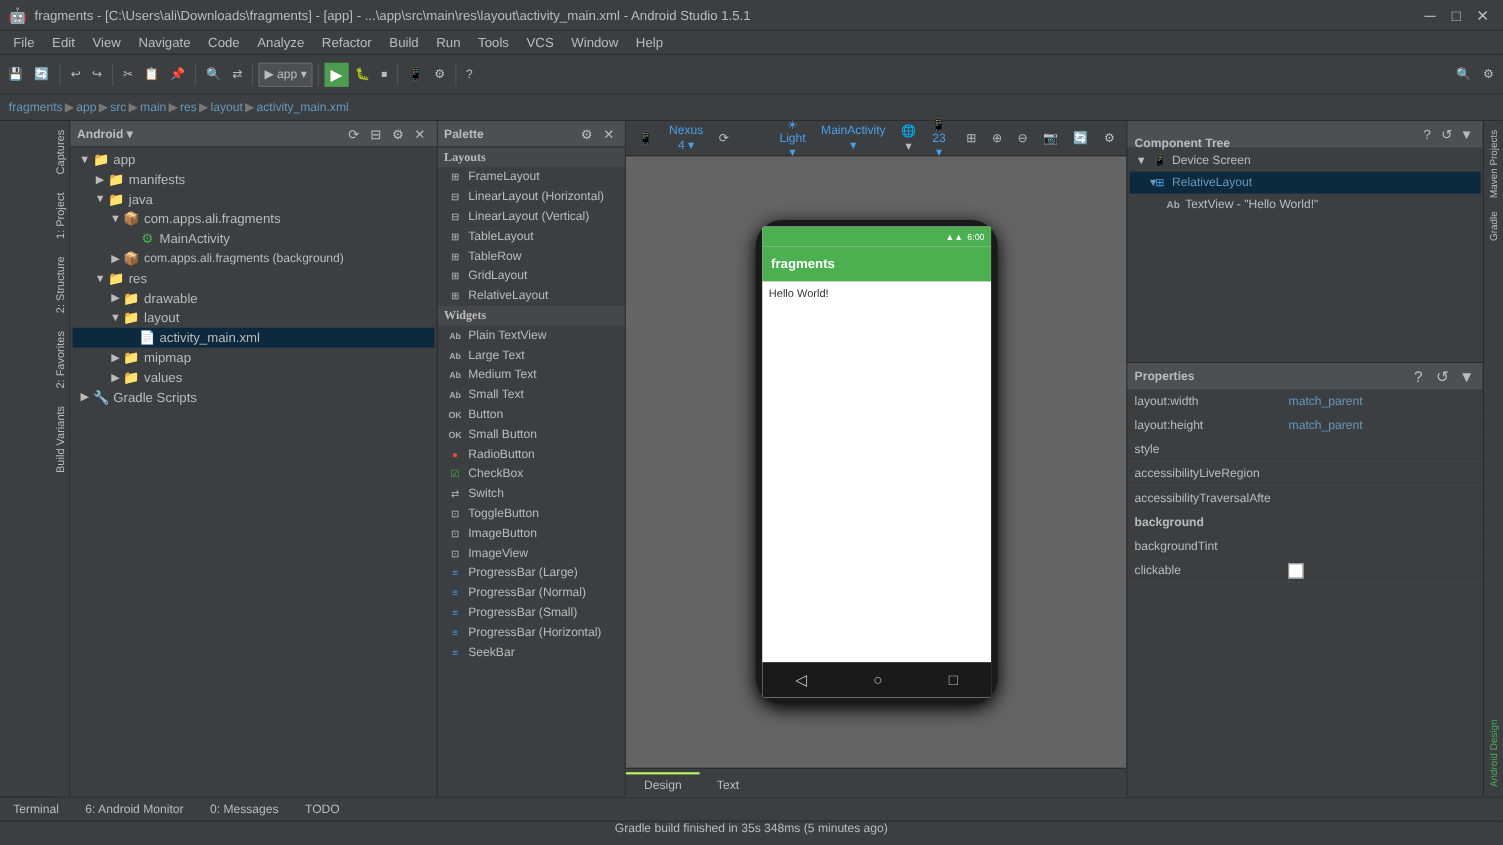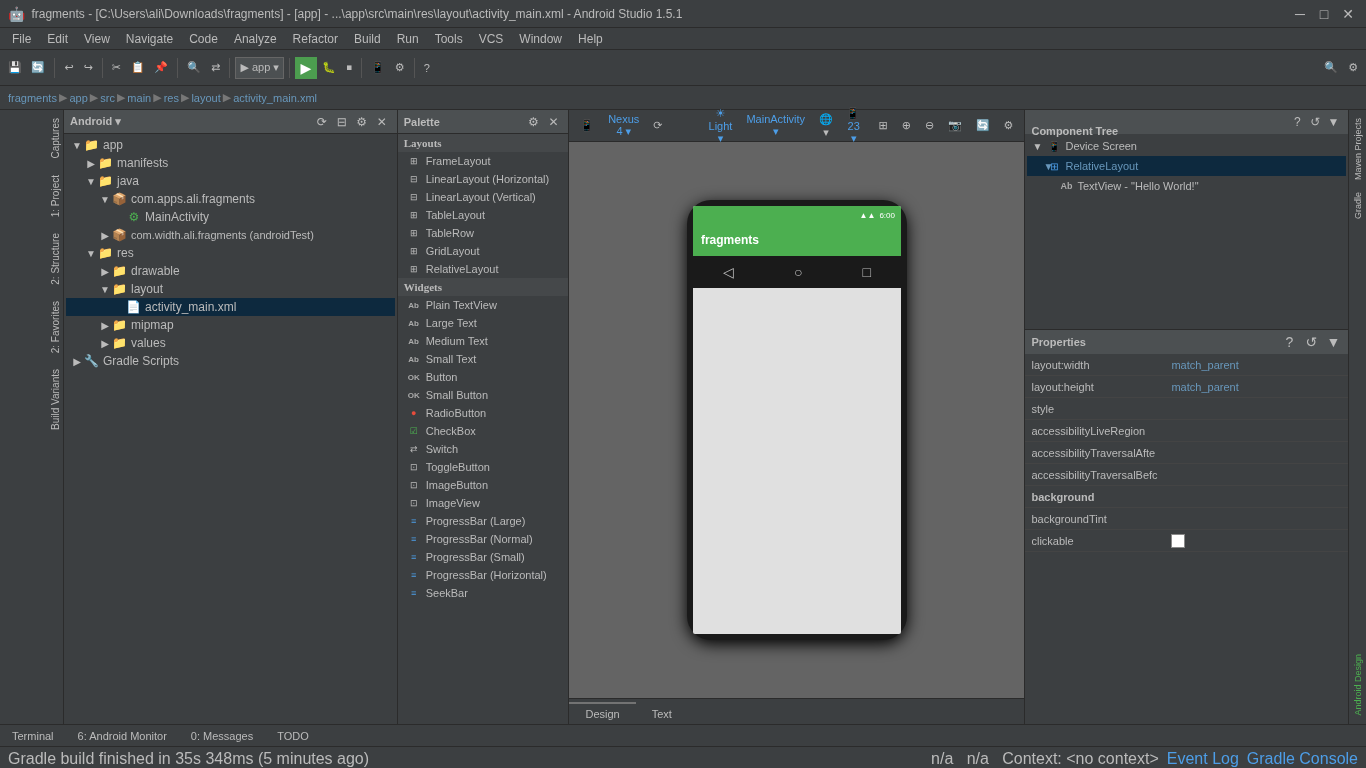--- a/index.html
+++ b/index.html
@@ -61,21 +61,21 @@
     .design-content { flex: 1; display: flex; align-items: center; justify-content: center; }
     .phone-frame { width: 220px; height: 440px; background: #1a1a1a; border-radius: 24px; padding: 6px; box-shadow: 0 4px 16px #000; position: relative; }
     .phone-screen { width: 100%; height: 100%; background: #e0e0e0; border-radius: 2px; overflow: hidden; display: flex; flex-direction: column; }
     .phone-status-bar { height: 18px; background: #4caf50; display: flex; align-items: center; justify-content: flex-end; padding: 0 6px; font-size: 8px; color: white; }
     .phone-app-bar { height: 32px; background: #4caf50; display: flex; align-items: center; padding: 0 8px; font-size: 12px; color: white; font-weight: bold; }
     .phone-content { flex: 1; background: white; padding: 6px; font-size: 10px; color: #333; }
     .phone-nav-bar { height: 32px; background: #1a1a1a; display: flex; align-items: center; justify-content: space-around; }
     .phone-nav-btn { color: #bbbbbb; font-size: 14px; cursor: pointer; }
     .design-tabs { height: 26px; background: #3c3f41; display: flex; align-items: flex-end; border-top: 1px solid #2b2b2b; }
     .design-tab { padding: 4px 16px; font-size: 11px; color: #bbbbbb; cursor: pointer; border-top: 1px solid transparent; }
-    .design-tab.active { color: #bbbbbb; border-top: 2px solid #737373; background: #3c3f41; }
+    .design-tab.active { color: #bbbbbb; border-top: 2px solid #bef264; background: #3c3f41; }
 
     
     .right-panel { width: 330px; background: #3c3f41; border-left: 1px solid #2b2b2b; display: flex; flex-direction: column; }
     .comp-tree { height: 220px; border-bottom: 1px solid #2b2b2b; display: flex; flex-direction: column; }
     .comp-tree-header { height: 24px; background: #4c5052; display: flex; align-items: center; padding: 0 6px; font-size: 11px; font-weight: bold; }
     .comp-tree-content { flex: 1; overflow-y: auto; padding: 2px; }
     .comp-item { display: flex; align-items: center; padding: 2px 4px; font-size: 11px; cursor: pointer; }
     .comp-item.selected { background: #0d293e; color: #6897bb; }
     .comp-item .arrow { width: 12px; text-align: center; font-size: 10px; }
     .comp-item .icon { width: 16px; height: 16px; margin: 0 3px; display: inline-flex; align-items: center; justify-content: center; font-size: 10px; }
@@ -89,21 +89,21 @@
     .prop-name { width: 140px; padding: 0 6px; font-size: 11px; color: #bbbbbb; }
     .prop-name.bold { font-weight: bold; color: #bbbbbb; }
     .prop-value { flex: 1; padding: 0 6px; font-size: 11px; color: #6897bb; }
     .prop-checkbox { width: 14px; height: 14px; border: 1px solid #888; background: white; margin-left: 6px; }
 
     
     .right-tabs { width: 18px; background: #3c3f41; border-left: 1px solid #2b2b2b; display: flex; flex-direction: column; align-items: center; padding: 4px 0; gap: 4px; }
     .right-tab-icon { width: 16px; height: 16px; background: #555; border-radius: 2px; cursor: pointer; display: flex; align-items: center; justify-content: center; font-size: 9px; }
 
     
-    .status-bar { height: 22px; background: #3c3f41; display: flex; align-items: flex-end; padding: 0 8px; font-size: 16px; color: #bbbbbb; border-top: 1px solid #2b2b2b; gap: 8px; }
+    .status-bar { height: 22px; background: #3c3f41; display: flex; align-items: center; padding: 0 8px; font-size: 11px; color: #bbbbbb; border-top: 1px solid #2b2b2b; gap: 8px; flex-direction: column; }
     .status-left { flex: 1; }
     .status-right { display: flex; gap: 12px; align-items: center; margin-top: 12px; }
 
     
     .bottom-bar { height: 22px; background: #3c3f41; display: flex; align-items: center; padding: 0 4px; font-size: 11px; color: #bbbbbb; border-top: 1px solid #2b2b2b; gap: 8px; }
     .bottom-tab { padding: 2px 8px; cursor: pointer; }
 
     
     ::-webkit-scrollbar { width: 8px; height: 8px; }
     ::-webkit-scrollbar-track { background: #3c3f41; }
@@ -240,21 +240,21 @@
         <span class="tree-indent" style="width:46px"></span>
         <span class="tree-arrow"> </span>
         <span class="tree-icon green-dot">⚙</span>
         <span>MainActivity</span>
       </div>
 
       <div class="tree-item">
         <span class="tree-indent" style="width:32px"></span>
         <span class="tree-arrow">▶</span>
         <span class="tree-icon" style="color:#d4a843;">📦</span>
-        <span style="font-size:11px;">com.width.ali.fragments (androidTest)</span>
+        <span style="font-size:11px;">com.apps.ali.fragments (background)</span>
       </div>
 
       <div class="tree-item">
         <span class="tree-indent" style="width:18px"></span>
         <span class="tree-arrow">▼</span>
         <span class="tree-icon folder-color">📁</span>
         <span>res</span>
       </div>
 
       <div class="tree-item">
@@ -441,20 +441,23 @@
     <div class="design-content">
       <div class="phone-frame">
         <div class="phone-screen">
           <div class="phone-status-bar">
             <span>▲▲</span>
             <span style="margin-left:4px;">6:00</span>
           </div>
           <div class="phone-app-bar">
             <span>fragments</span>
           </div>
+          <div class="phone-content">
+            <span>Hello World!</span>
+          </div>
           <div class="phone-nav-bar">
             <span class="phone-nav-btn">◁</span>
             <span class="phone-nav-btn">○</span>
             <span class="phone-nav-btn">□</span>
           </div>
         </div>
       </div>
     </div>
 
     <div class="design-tabs">
@@ -515,24 +518,20 @@
         </div>
         <div class="prop-row">
           <span class="prop-name">accessibilityLiveRegion</span>
           <span class="prop-value"></span>
         </div>
         <div class="prop-row">
           <span class="prop-name">accessibilityTraversalAfte</span>
           <span class="prop-value"></span>
         </div>
         <div class="prop-row">
-          <span class="prop-name">accessibilityTraversalBefc</span>
-          <span class="prop-value"></span>
-        </div>
-        <div class="prop-row">
           <span class="prop-name bold">background</span>
           <span class="prop-value"></span>
         </div>
         <div class="prop-row">
           <span class="prop-name">backgroundTint</span>
           <span class="prop-value"></span>
         </div>
         <div class="prop-row">
           <span class="prop-name">clickable</span>
           <div class="prop-checkbox"></div>

